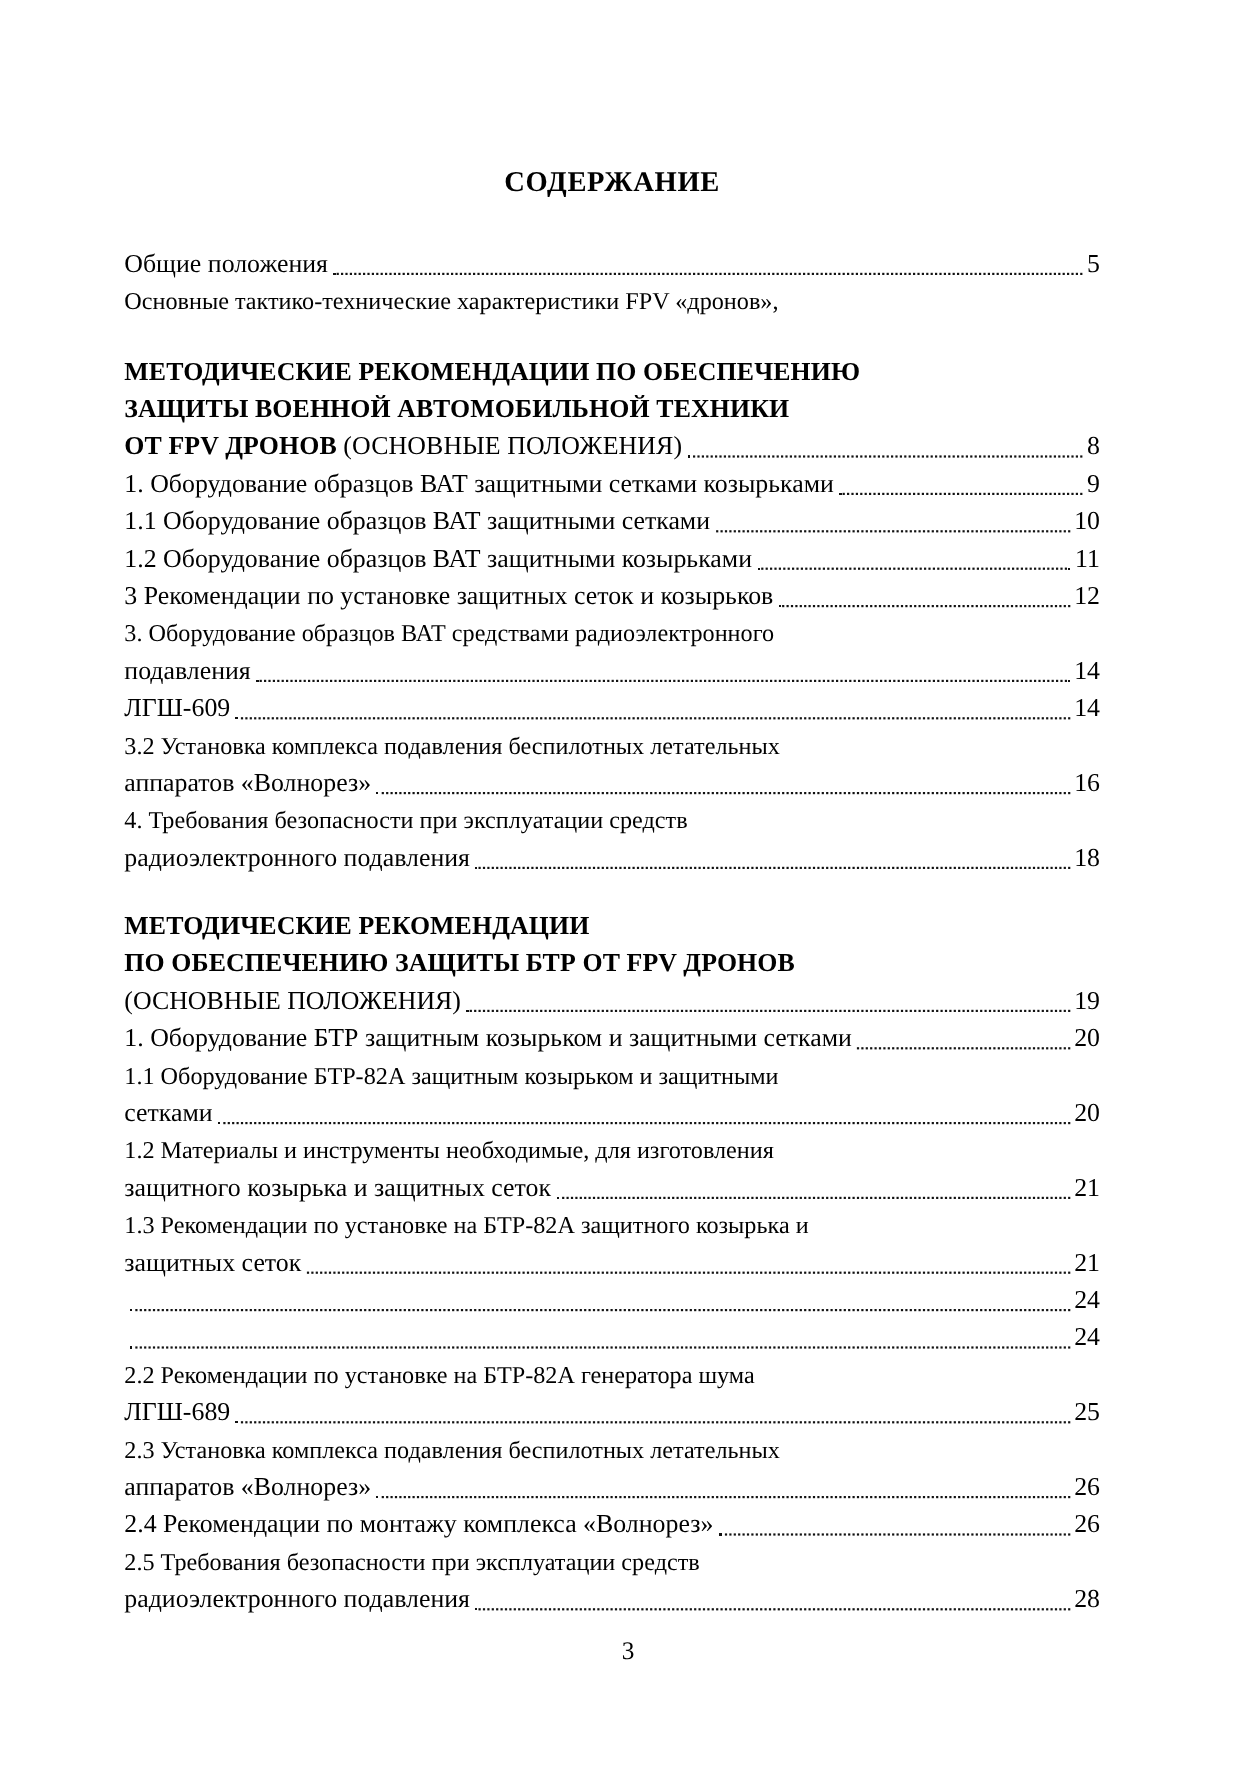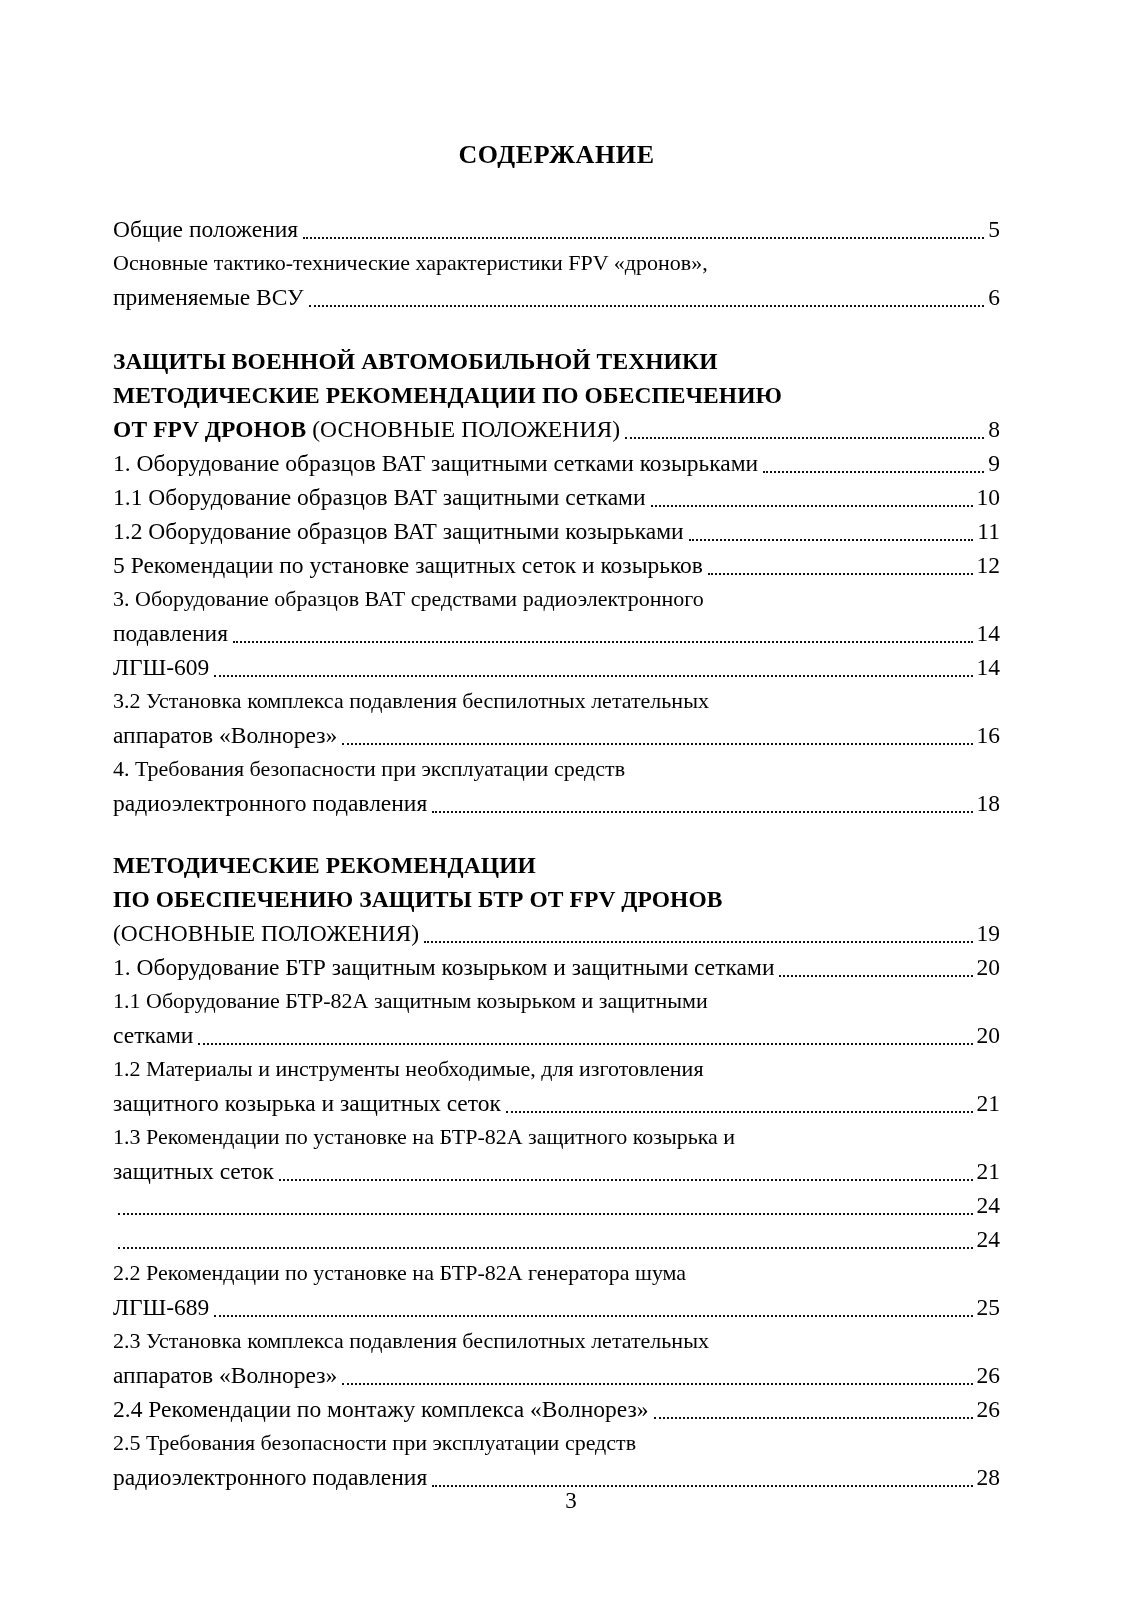--- a/index.html
+++ b/index.html
@@ -14,21 +14,21 @@
     background: #ffffff;
     margin: 0 auto;
     box-sizing: border-box;
     font-family: "Liberation Serif", "DejaVu Serif", serif;
     color: #000000;
     overflow: hidden;
   }
   .content {
     position: absolute;
     left: 113px;
-    top: 140px;
+    top: 151px;
     width: 887px;
   }
   .toc-title {
     text-align: center;
     font-weight: bold;
     font-size: 26px;
     letter-spacing: 0.6px;
     margin: 0 0 42px 0;
   }
   
@@ -93,32 +93,27 @@
 
     <div class="toc-title">СОДЕРЖАНИЕ</div>
 
     <div id="group-front">
         <div class="entry">
           <span class="label">Общие положения</span>
           <span class="leader"></span>
           <span class="pageno">5</span>
         </div>
         <div class="line">Основные тактико-технические характеристики FPV «дронов»,</div>
-        <div class="entry">
-          <span class="label">применяемые ВСУ</span>
-          <span class="leader"></span>
-          <span class="pageno">6</span>
-        </div>
       </div>
 
     <div class="gap-lg"></div>
 
     <div>
+      <div class="sec-head">МЕТОДИЧЕСКИЕ РЕКОМЕНДАЦИИ ПО ОБЕСПЕЧЕНИЮ</div>
       <div class="sec-head">ЗАЩИТЫ ВОЕННОЙ АВТОМОБИЛЬНОЙ ТЕХНИКИ</div>
-      <div class="sec-head">МЕТОДИЧЕСКИЕ РЕКОМЕНДАЦИИ ПО ОБЕСПЕЧЕНИЮ</div>
       <div class="entry">
         <span class="label sec-head"><span>ОТ FPV ДРОНОВ</span><span class="reg">&nbsp;</span><span class="reg">(ОСНОВНЫЕ ПОЛОЖЕНИЯ)</span></span>
         <span class="leader"></span>
         <span class="pageno">8</span>
       </div>
     </div>
 
     <div id="group-vat">
         <div class="entry">
           <span class="label">1. Оборудование образцов ВАТ защитными сетками козырьками</span>
@@ -129,21 +124,21 @@
           <span class="label">1.1 Оборудование образцов ВАТ защитными сетками</span>
           <span class="leader"></span>
           <span class="pageno">10</span>
         </div>
         <div class="entry">
           <span class="label">1.2 Оборудование образцов ВАТ защитными козырьками</span>
           <span class="leader"></span>
           <span class="pageno">11</span>
         </div>
         <div class="entry">
-          <span class="label">5 Рекомендации по установке защитных сеток и козырьков</span>
+          <span class="label">3 Рекомендации по установке защитных сеток и козырьков</span>
           <span class="leader"></span>
           <span class="pageno">12</span>
         </div>
         <div class="line">3. Оборудование образцов ВАТ средствами радиоэлектронного</div>
         <div class="entry">
           <span class="label">подавления</span>
           <span class="leader"></span>
           <span class="pageno">14</span>
         </div>
         <div class="entry">

